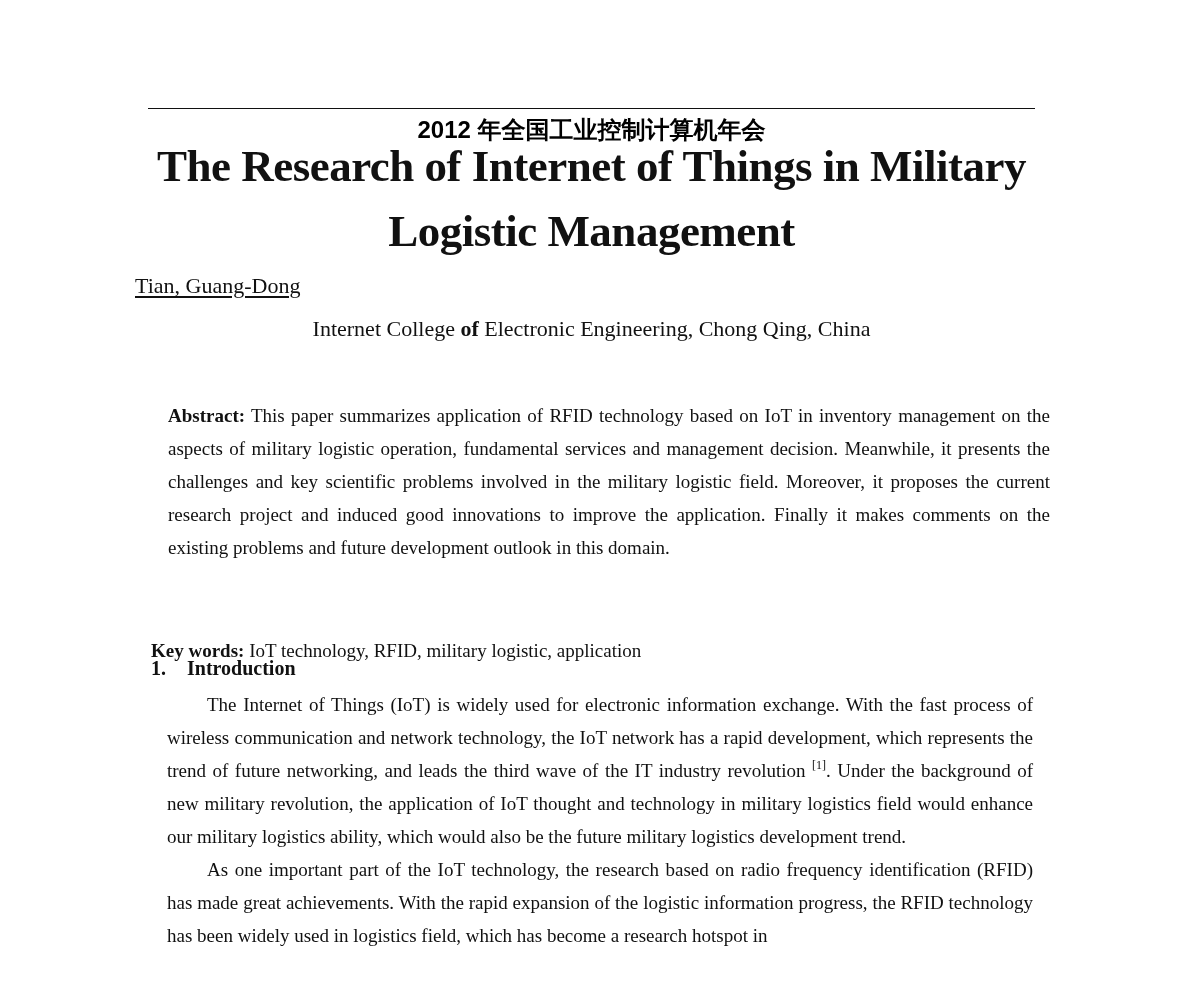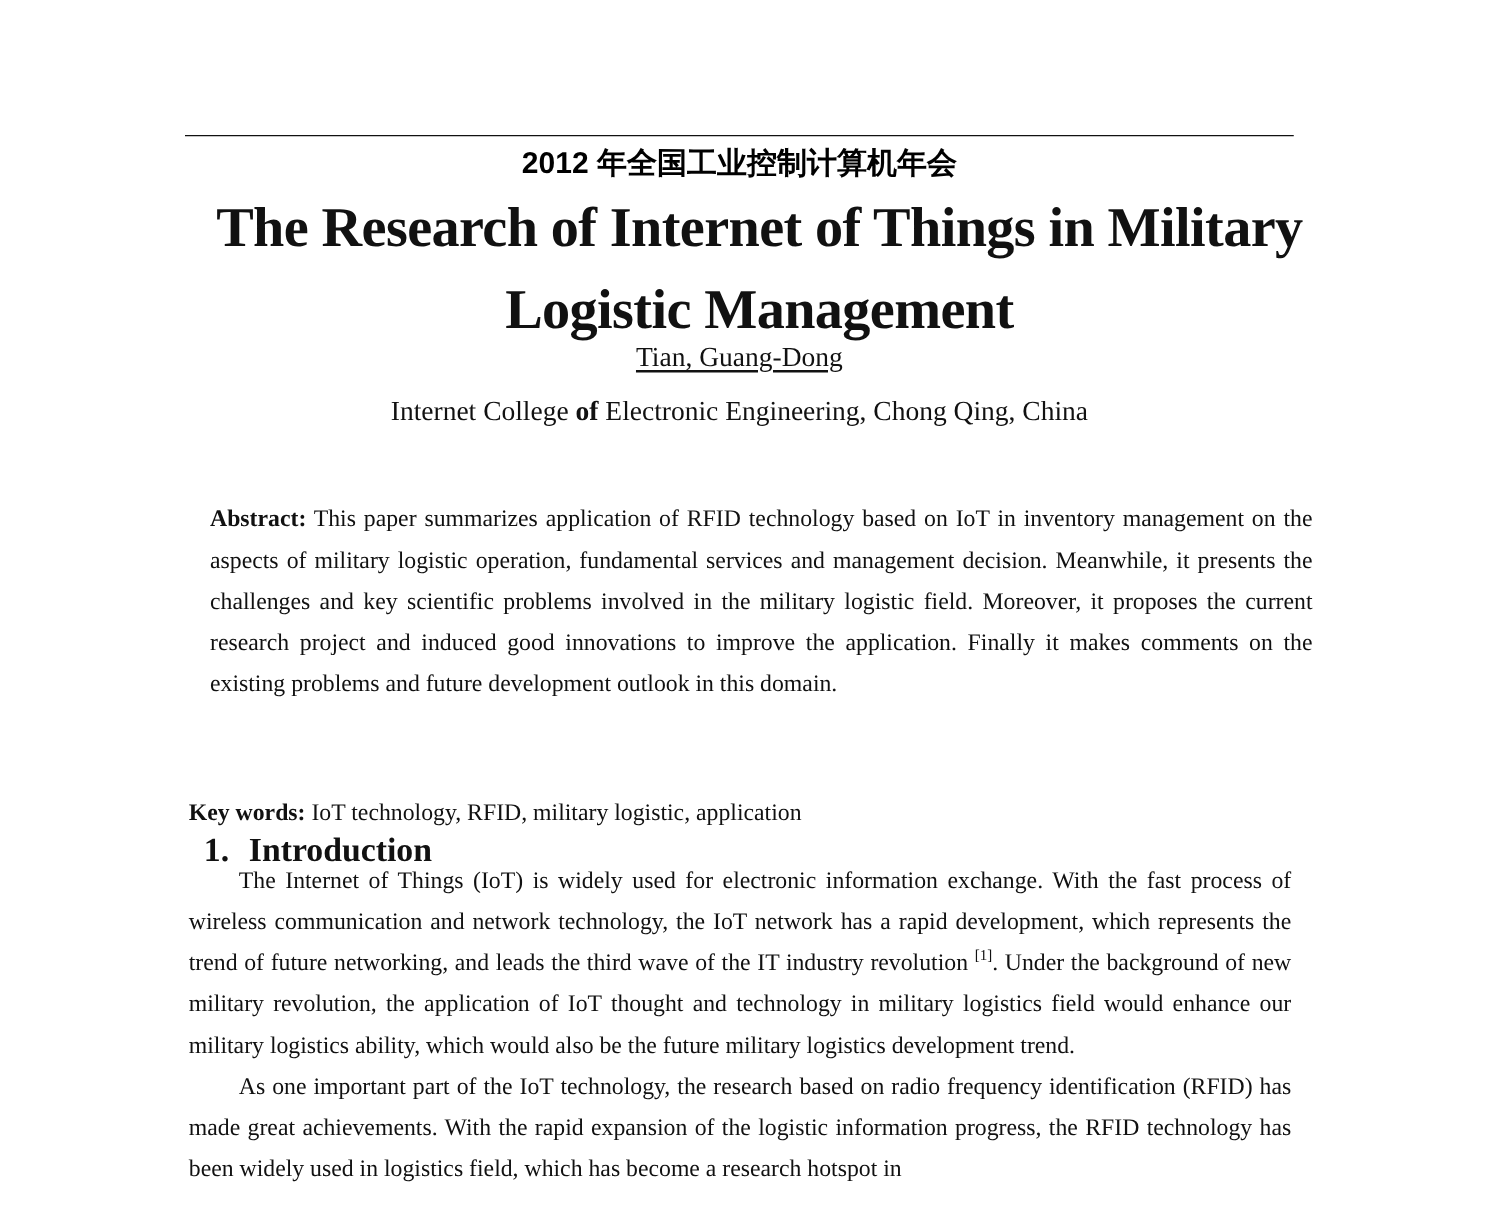--- a/index.html
+++ b/index.html
@@ -13,51 +13,51 @@
       text-align: center; font-family: "Liberation Sans", "DejaVu Sans", sans-serif;
       font-weight: bold; font-size: 24px; letter-spacing: 0px; color: #000000; margin-top: 44px;
     }
     .header-rule {
       position: absolute; left: 148px; width: 887px; top: 108px; height: 0;
       border-top: 1.5px solid #111;
     }
     .title {
       position: absolute; left: 148px; width: 887px; top: 134px;
       text-align: center; font-weight: bold; font-size: 45px; line-height: 65px;
-      letter-spacing: -0.5px; margin: 16px;
+      letter-spacing: -0.5px; margin: 0;
     }
     .author {
-      position: absolute; left: 148px; width: 887px; top: 273px;
-      text-align: center; font-size: 22px;
+      position: absolute; left: 135px; width: 887px; top: 273px;
+      font-size: 22px;
     }
     .author span { text-decoration: underline; text-underline-offset: 3px; }
     .affiliation {
       position: absolute; left: 148px; width: 887px; top: 316px;
       text-align: center; font-size: 22px;
     }
     .affiliation b { font-weight: bold; }
     .abstract {
       position: absolute; left: 151px; width: 882px; top: 382px;
       font-size: 19px; line-height: 33px; text-align: justify; margin: 17px;
     }
     .abstract b, .keywords b { font-weight: bold; }
     .keywords {
       position: absolute; left: 151px; width: 882px; top: 638px;
       font-size: 19px; line-height: 26px; margin: 0;
     }
     .section-heading {
-      position: absolute; left: 151px; top: 650px; margin: 12px;
-      font-weight: bold; font-size: 27px; line-height: 36px;
+      position: absolute; left: 151px; top: 650px; margin: 0;
+      font-weight: bold; font-size: 20px; line-height: 36px;
     }
     .section-heading .num { display: inline-block; width: 36px; }
     .body-text {
       position: absolute; left: 151px; width: 882px; top: 688px;
       font-size: 19px; line-height: 33px; text-align: justify;
     }
-    .body-text p { margin: 0 0 0 0; text-indent: 40px; }
+    .body-text p { margin: 0 0 0 16px; text-indent: 40px; }
     .body-text sup { font-size: 12px; vertical-align: 8px; line-height: 0; }
   </style>
 </head>
 <body>
 
 <div class="page">
 
   <div class="running-header">2012 年全国工业控制计算机年会</div>
   <div class="header-rule"></div>
 

